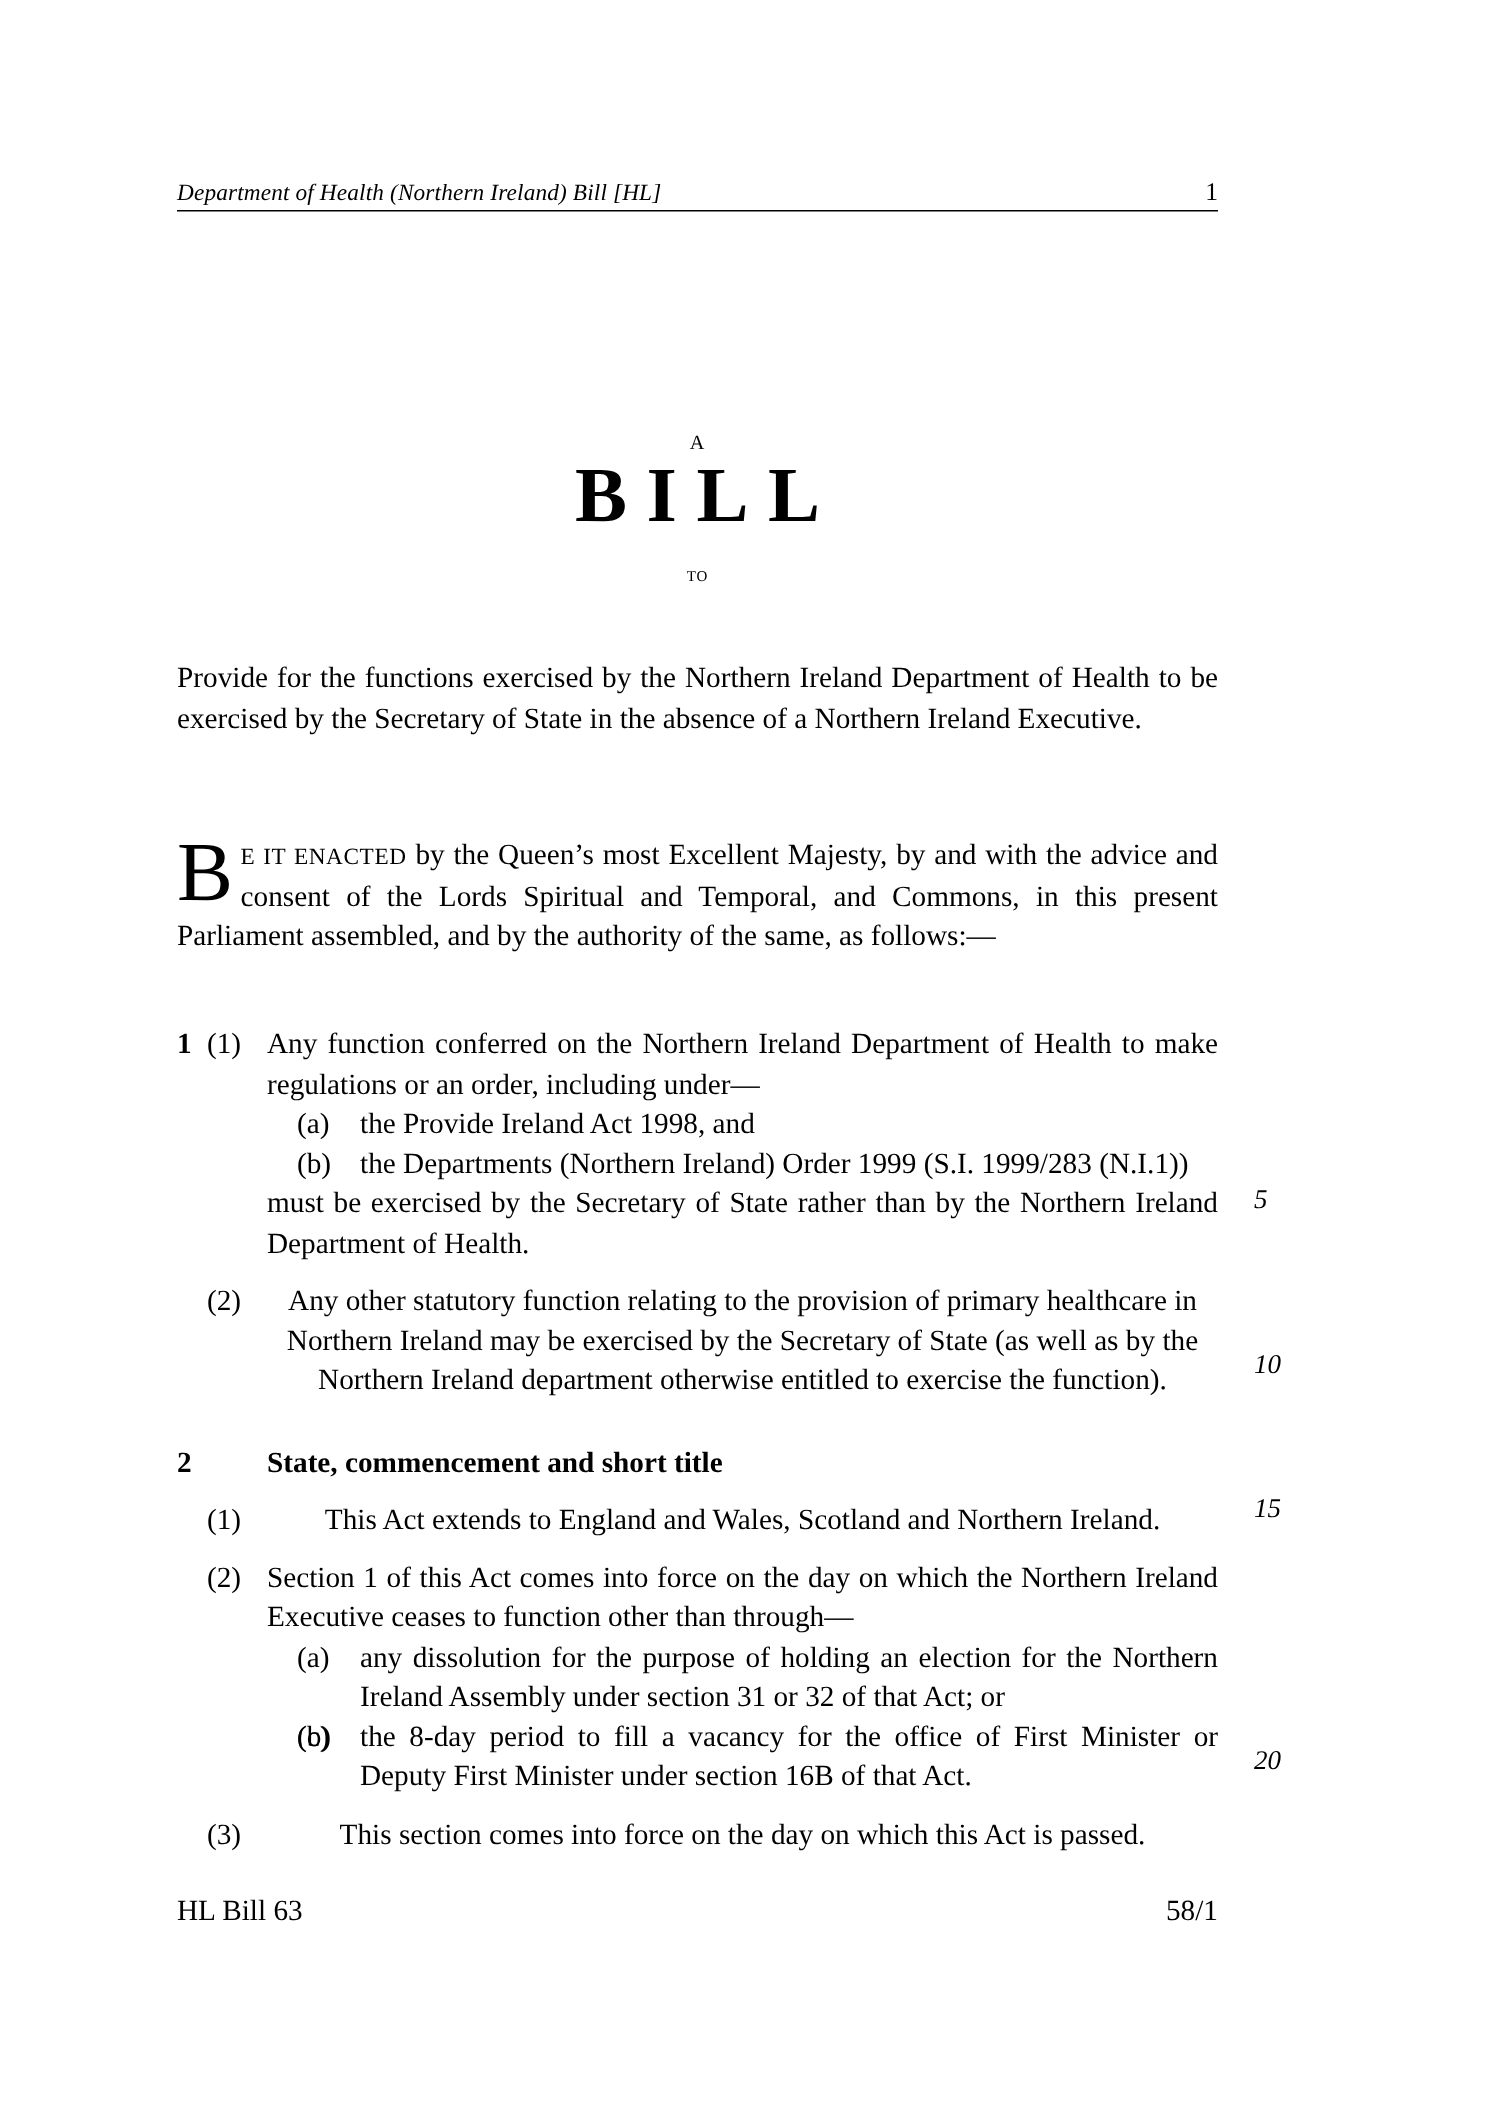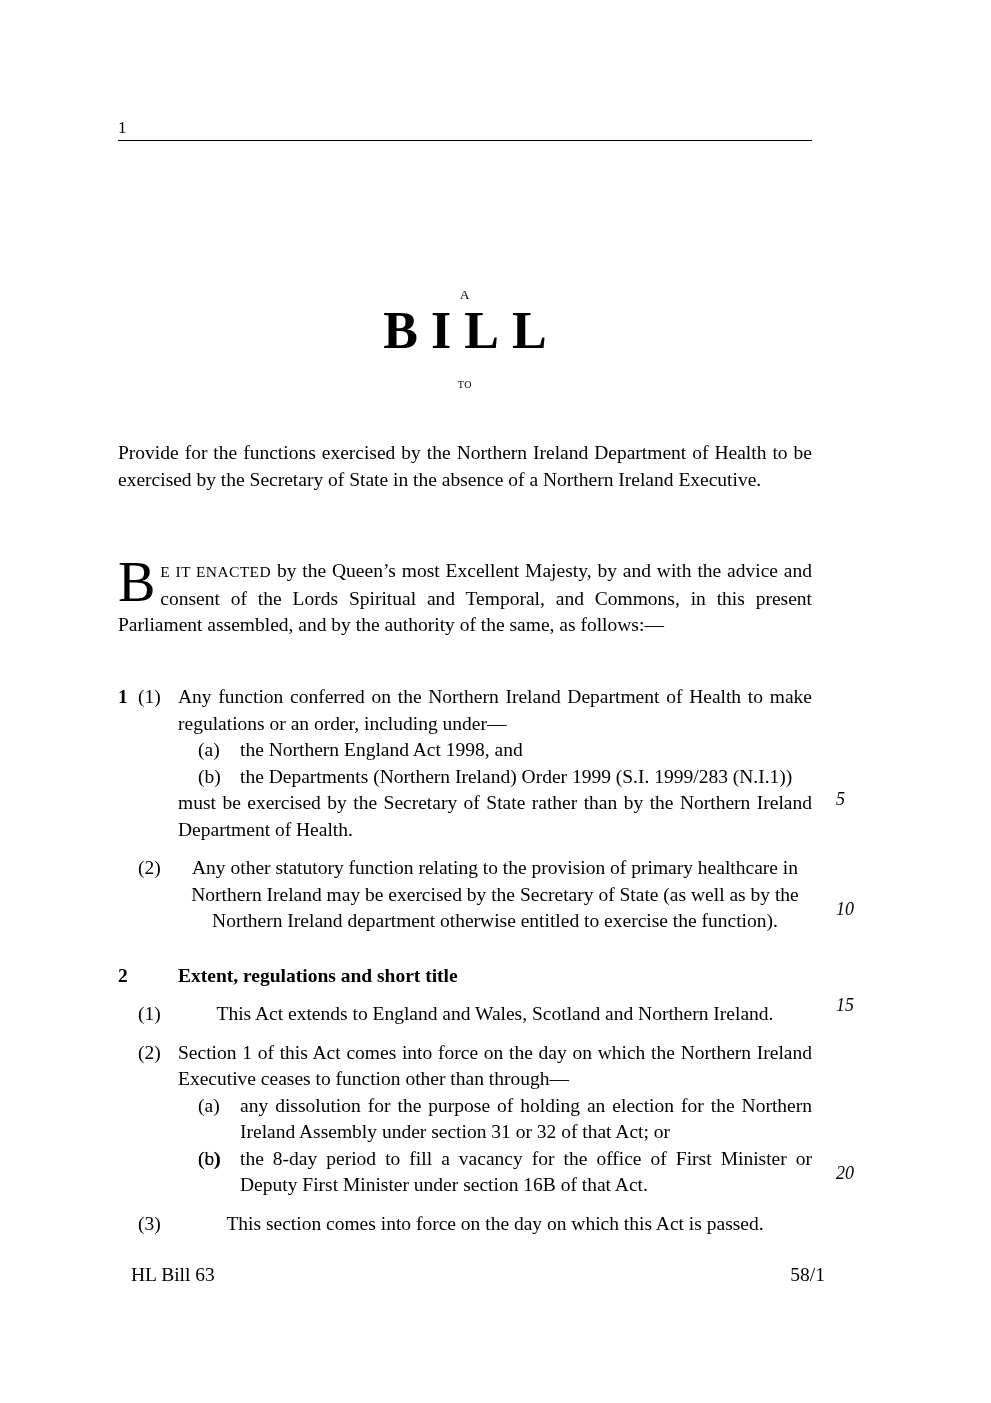--- a/index.html
+++ b/index.html
@@ -181,35 +181,36 @@
     width: 40px;
     text-align: left;
     font-style: italic;
     font-size: 18px;
     line-height: 26.5px;
   }
 
   
   .footer {
     position: absolute;
-    left: 131px;
+    left: 118px;
     top: 1262px;
     width: 694px;
     display: flex;
     justify-content: space-between;
     font-size: 19.5px;
     line-height: 26px;
   }
 </style>
 </head>
 <body>
 
 <div class="page">
 
   <div class="header">
+    <div class="header-title">Department of Health (Northern Ireland) Bill [HL]</div>
     <div class="header-pageno">1</div>
   </div>
 
   <div class="titleblock">
     <div class="title-a">A</div>
     <div class="title-bill">BILL</div>
     <div class="title-to">TO</div>
   </div>
 
   <div class="longtitle">Provide for the functions exercised by the Northern Ireland Department of Health to be exercised by the Secretary of State in the absence of a Northern Ireland Executive.</div>
@@ -217,31 +218,31 @@
   <div class="enacting">
     <span class="dropcap">B</span><span class="smallcaps">E IT ENACTED</span><span> by the Queen’s most Excellent Majesty, by and with the advice and consent of the Lords Spiritual and Temporal, and Commons, in this present Parliament assembled, and by the authority of the same, as follows:—</span>
   </div>
 
   <div class="body" id="body-root">
       <div class="section">
         <div class="section-heading"><span class="secnum">1</span></div>
         <div class="subsec">
           <span class="marker">(1)</span>
           <div>Any function conferred on the Northern Ireland Department of Health to make regulations or an order, including under—</div>
-          <div class="para"><span class="marker">(a)</span><span>the Northern England Act 1998, and</span></div>
+          <div class="para"><span class="marker">(a)</span><span>the Provide Ireland Act 1998, and</span></div>
           <div class="para"><span class="marker">(b)</span><span>the Departments (Northern Ireland) Order 1999 (S.I. 1999/283 (N.I.1))</span></div>
           <div class="runon">must be exercised by the Secretary of State rather than by the Northern Ireland Department of Health.</div>
         </div>
         <div class="subsec">
           <span class="marker">(2)</span>
           <div class="nojust">Any other statutory function relating to the provision of primary healthcare in Northern Ireland may be exercised by the Secretary of State (as well as by the Northern Ireland department otherwise entitled to exercise the function).</div>
         </div>
       </div>
       <div class="section" style="margin-top: 28px;">
-        <div class="section-heading"><span class="secnum">2</span><span>Extent, regulations and short title</span></div>
+        <div class="section-heading"><span class="secnum">2</span><span>State, commencement and short title</span></div>
         <div class="subsec">
           <span class="marker">(1)</span>
           <div class="nojust">This Act extends to England and Wales, Scotland and Northern Ireland.</div>
         </div>
         <div class="subsec">
           <span class="marker">(2)</span>
           <div>Section 1 of this Act comes into force on the day on which the Northern Ireland Executive ceases to function other than through—</div>
           <div class="para"><span class="marker">(a)</span><span>any dissolution for the purpose of holding an election for the Northern Ireland Assembly under section 31 or 32 of that Act; or</span></div>
           <div class="para"><span class="marker">(b)</span></div>
           <div class="para"><span class="marker">(c)</span><span>the 8-day period to fill a vacancy for the office of First Minister or Deputy First Minister under section 16B of that Act.</span></div>

